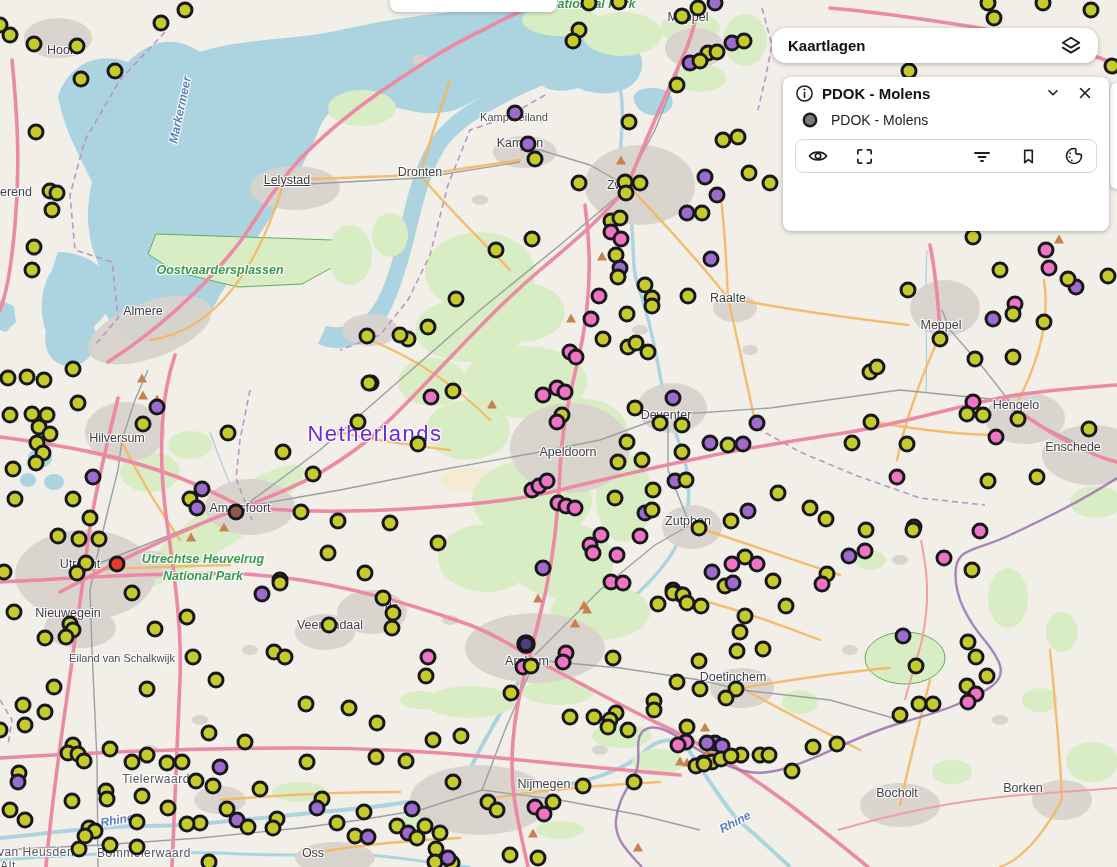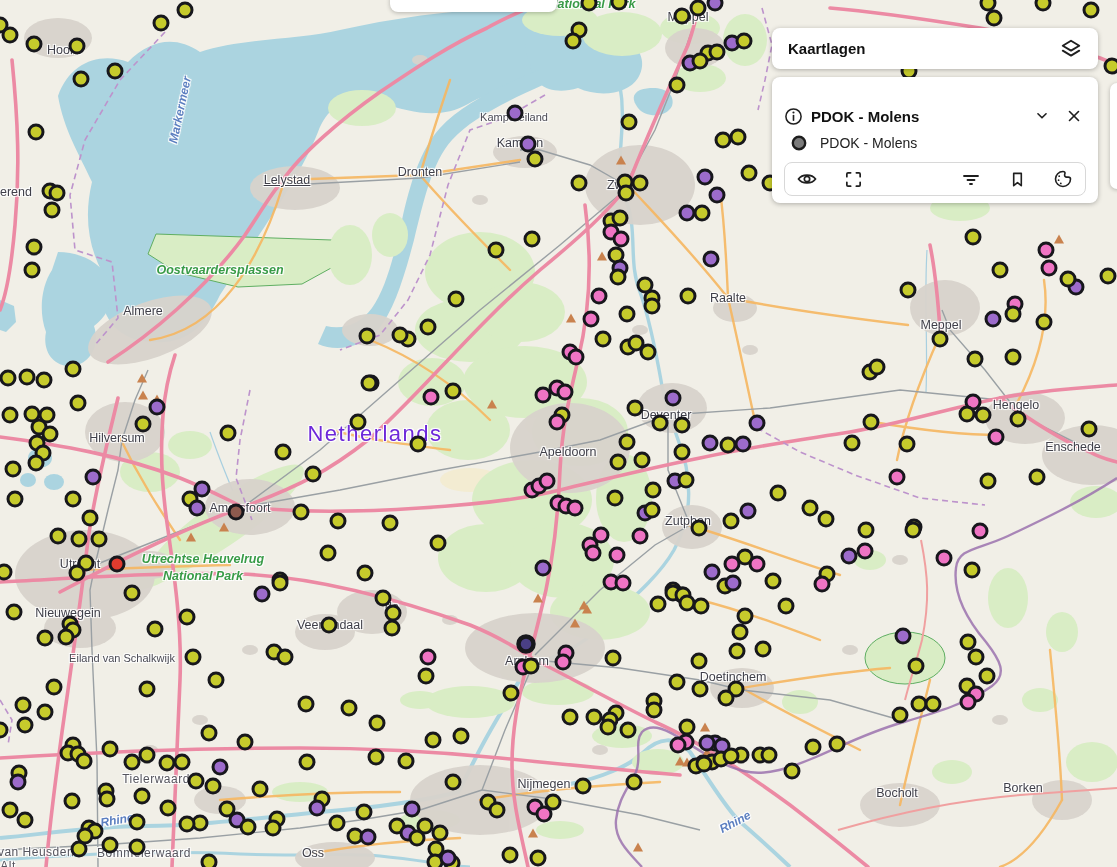--- a/index.html
+++ b/index.html
@@ -14,24 +14,24 @@
   .lbl.city-small{font-size:11px;color:#4a4a54;}
   .lbl.region{font-size:12px;color:#55555e;letter-spacing:.5px;}
   .lbl.country{font-size:22px;color:#6d28d9;letter-spacing:1.5px;}
   .lbl.water{font-size:12px;font-style:italic;color:#5c7fc0;font-weight:bold;}
   .lbl.park{font-size:12.5px;font-style:italic;font-weight:bold;color:#399b47;}
   .stub{position:absolute;background:#fff;box-shadow:0 1px 4px rgba(0,0,0,.25);}
   #top-stub{left:390px;top:-8px;width:167px;height:20px;border-radius:8px;}
   #right-stub{left:1110px;top:83px;width:14px;height:106px;border-radius:8px;}
   .panel{position:absolute;left:772px;width:326px;background:#fff;border-radius:8px;
          box-shadow:0 1px 5px rgba(0,0,0,.28);box-sizing:border-box;}
-  #panel-kaartlagen{top:28px;height:41px;display:flex;align-items:center;
-                    justify-content:space-between;padding:0 16px;cursor:pointer;}
+  #panel-kaartlagen{top:28px;height:35px;display:flex;align-items:center;
+                    justify-content:space-between;padding:0 16px;cursor:pointer;border-radius:14px;}
   #panel-kaartlagen .title{font-size:15px;font-weight:bold;color:#111;}
-  #panel-layer{top:77px;height:126px;padding:27px 12px 10px 12px;}
+  #panel-layer{top:77px;height:154px;padding:4px 12px 10px 12px;margin-left:11px;}
   .row{display:flex;align-items:center;}
   #layer-title-row{justify-content:flex-start;gap:8px;height:24px;}
   #layer-title-row .title{font-size:15px;font-weight:bold;color:#111;flex:0 0 auto;}
   #layer-title-row .spacer{flex:1;}
   #legend-row{gap:12px;height:26px;margin-top:2px;padding-left:6px;}
   #legend-row .legend-label{font-size:14px;color:#222;}
   #layer-toolbar{margin-top:6px;height:34px;border:1px solid #d8d8d8;border-radius:8px;
                  display:flex;align-items:center;padding:0 10px;gap:22px;box-sizing:border-box;}
   #layer-toolbar .grow{flex:1;}
   .iconbtn{display:flex;align-items:center;justify-content:center;width:24px;height:24px;

